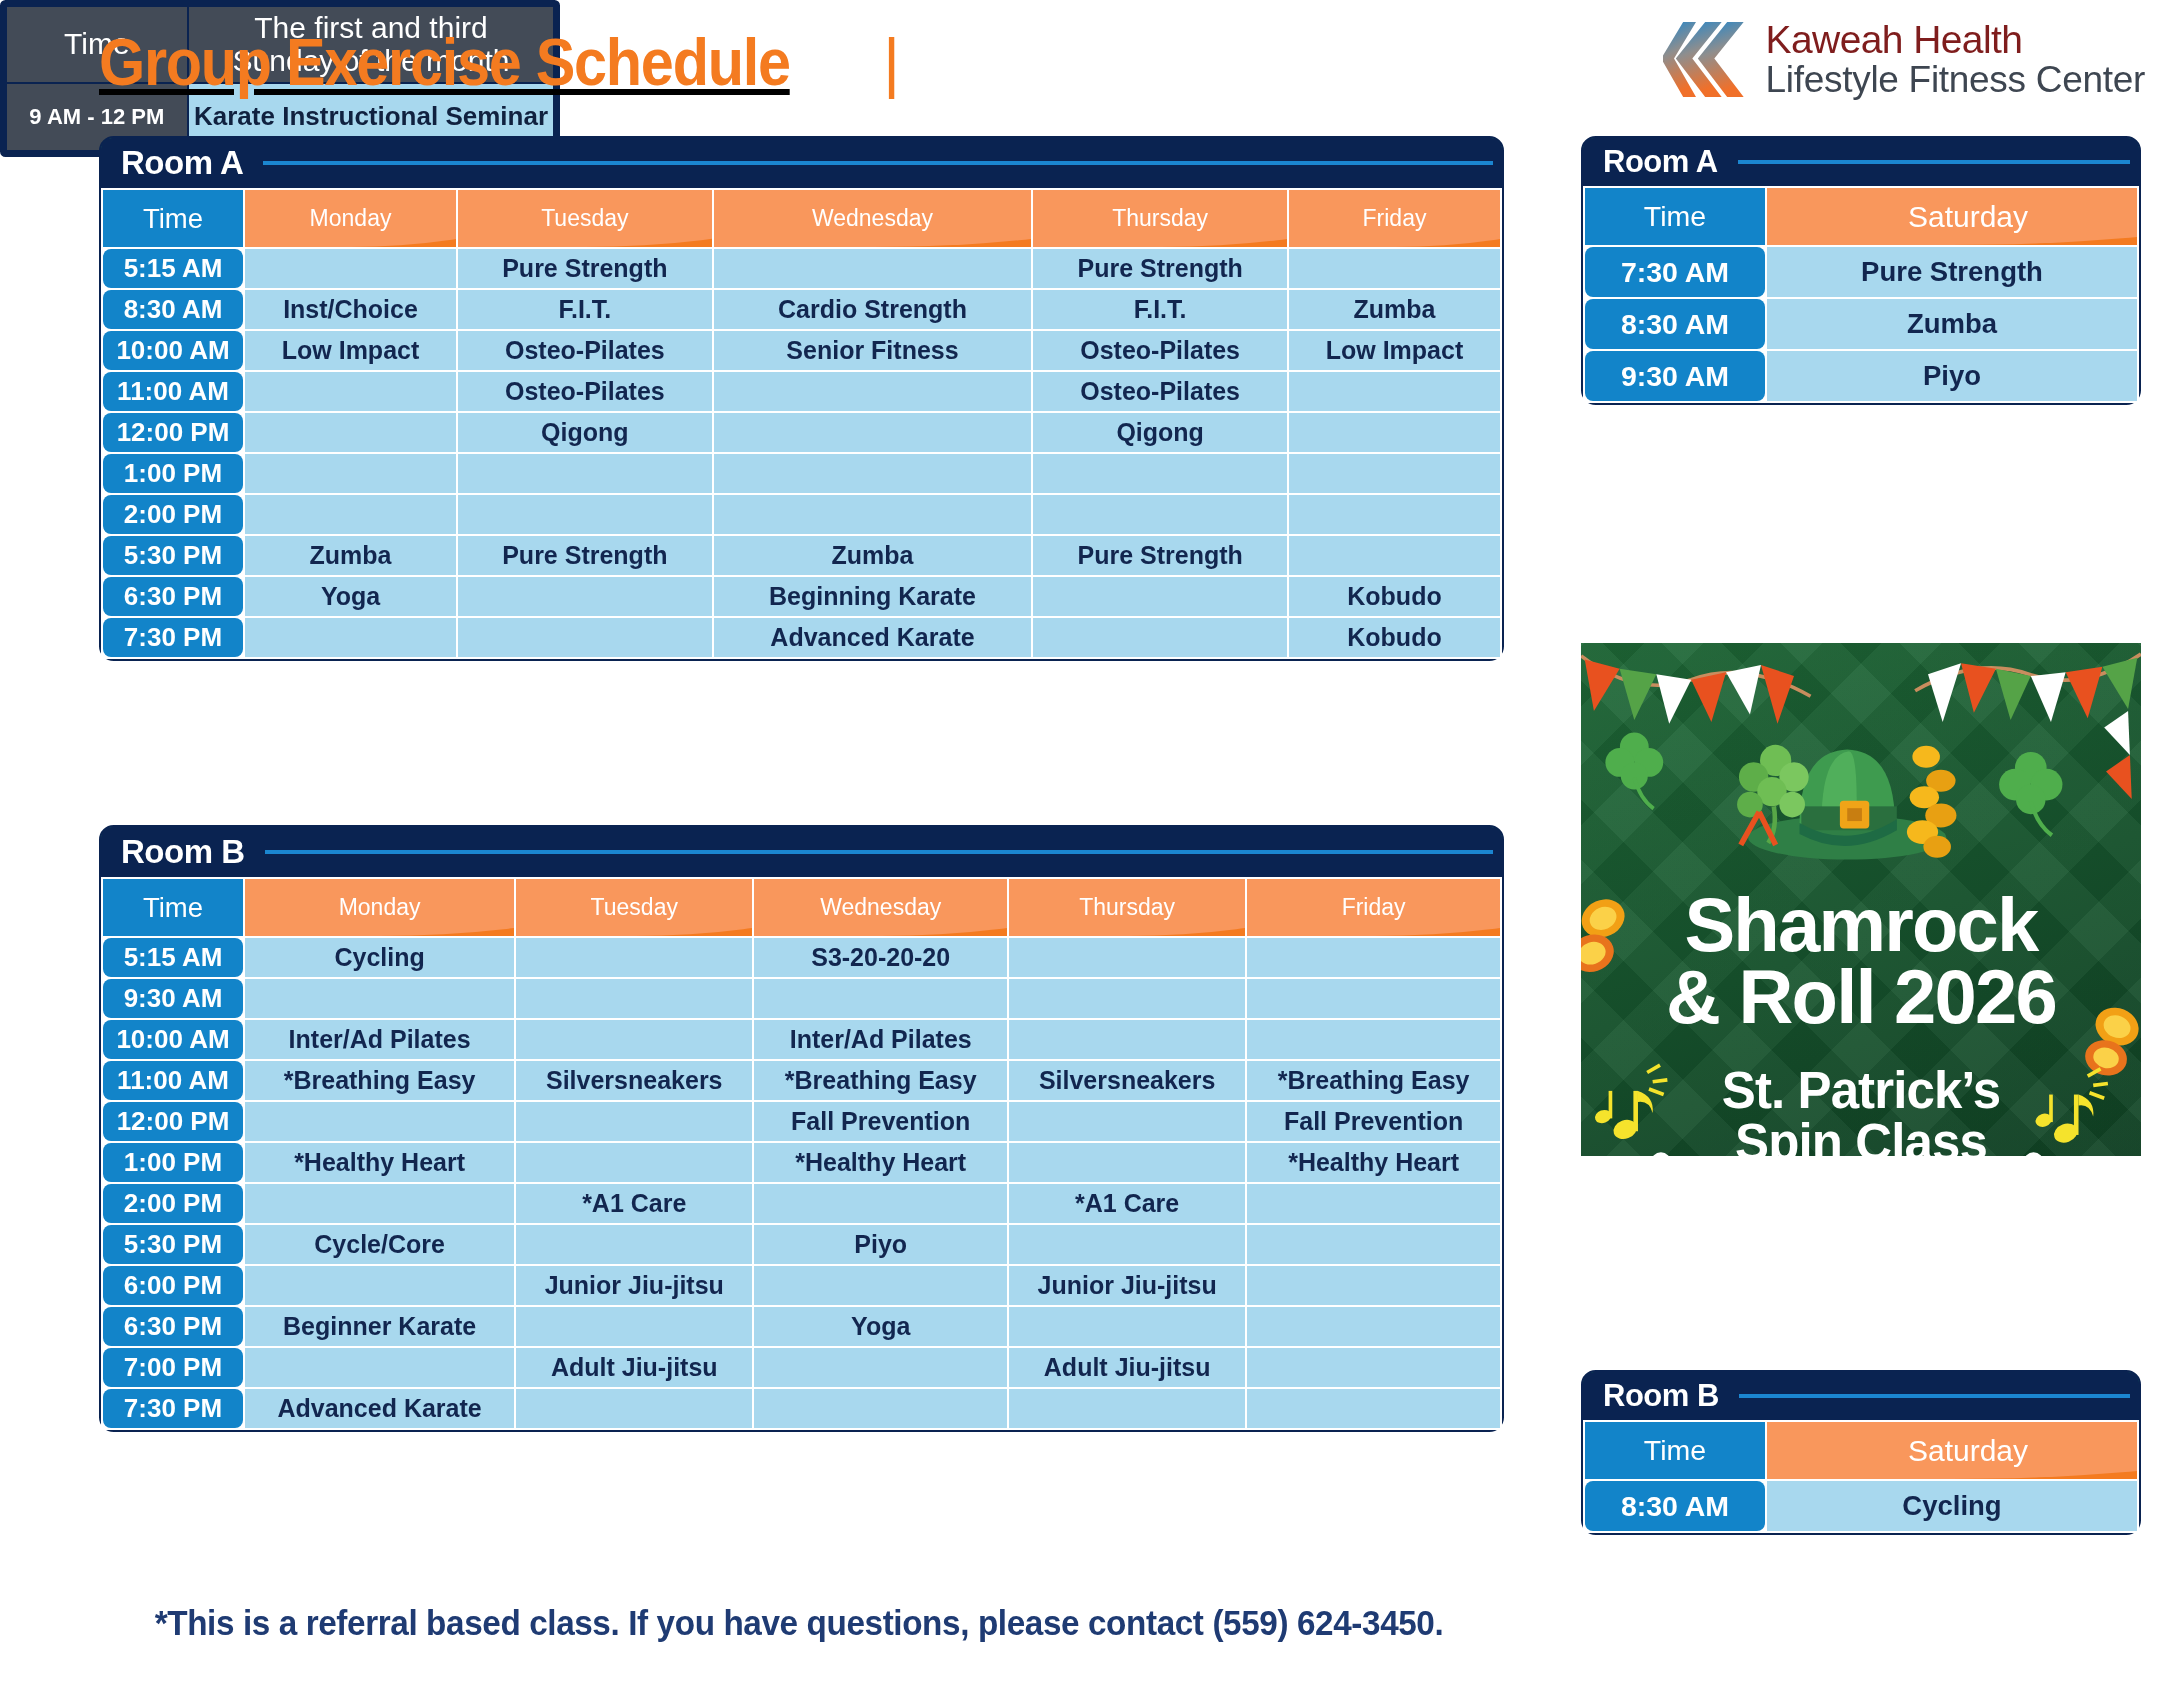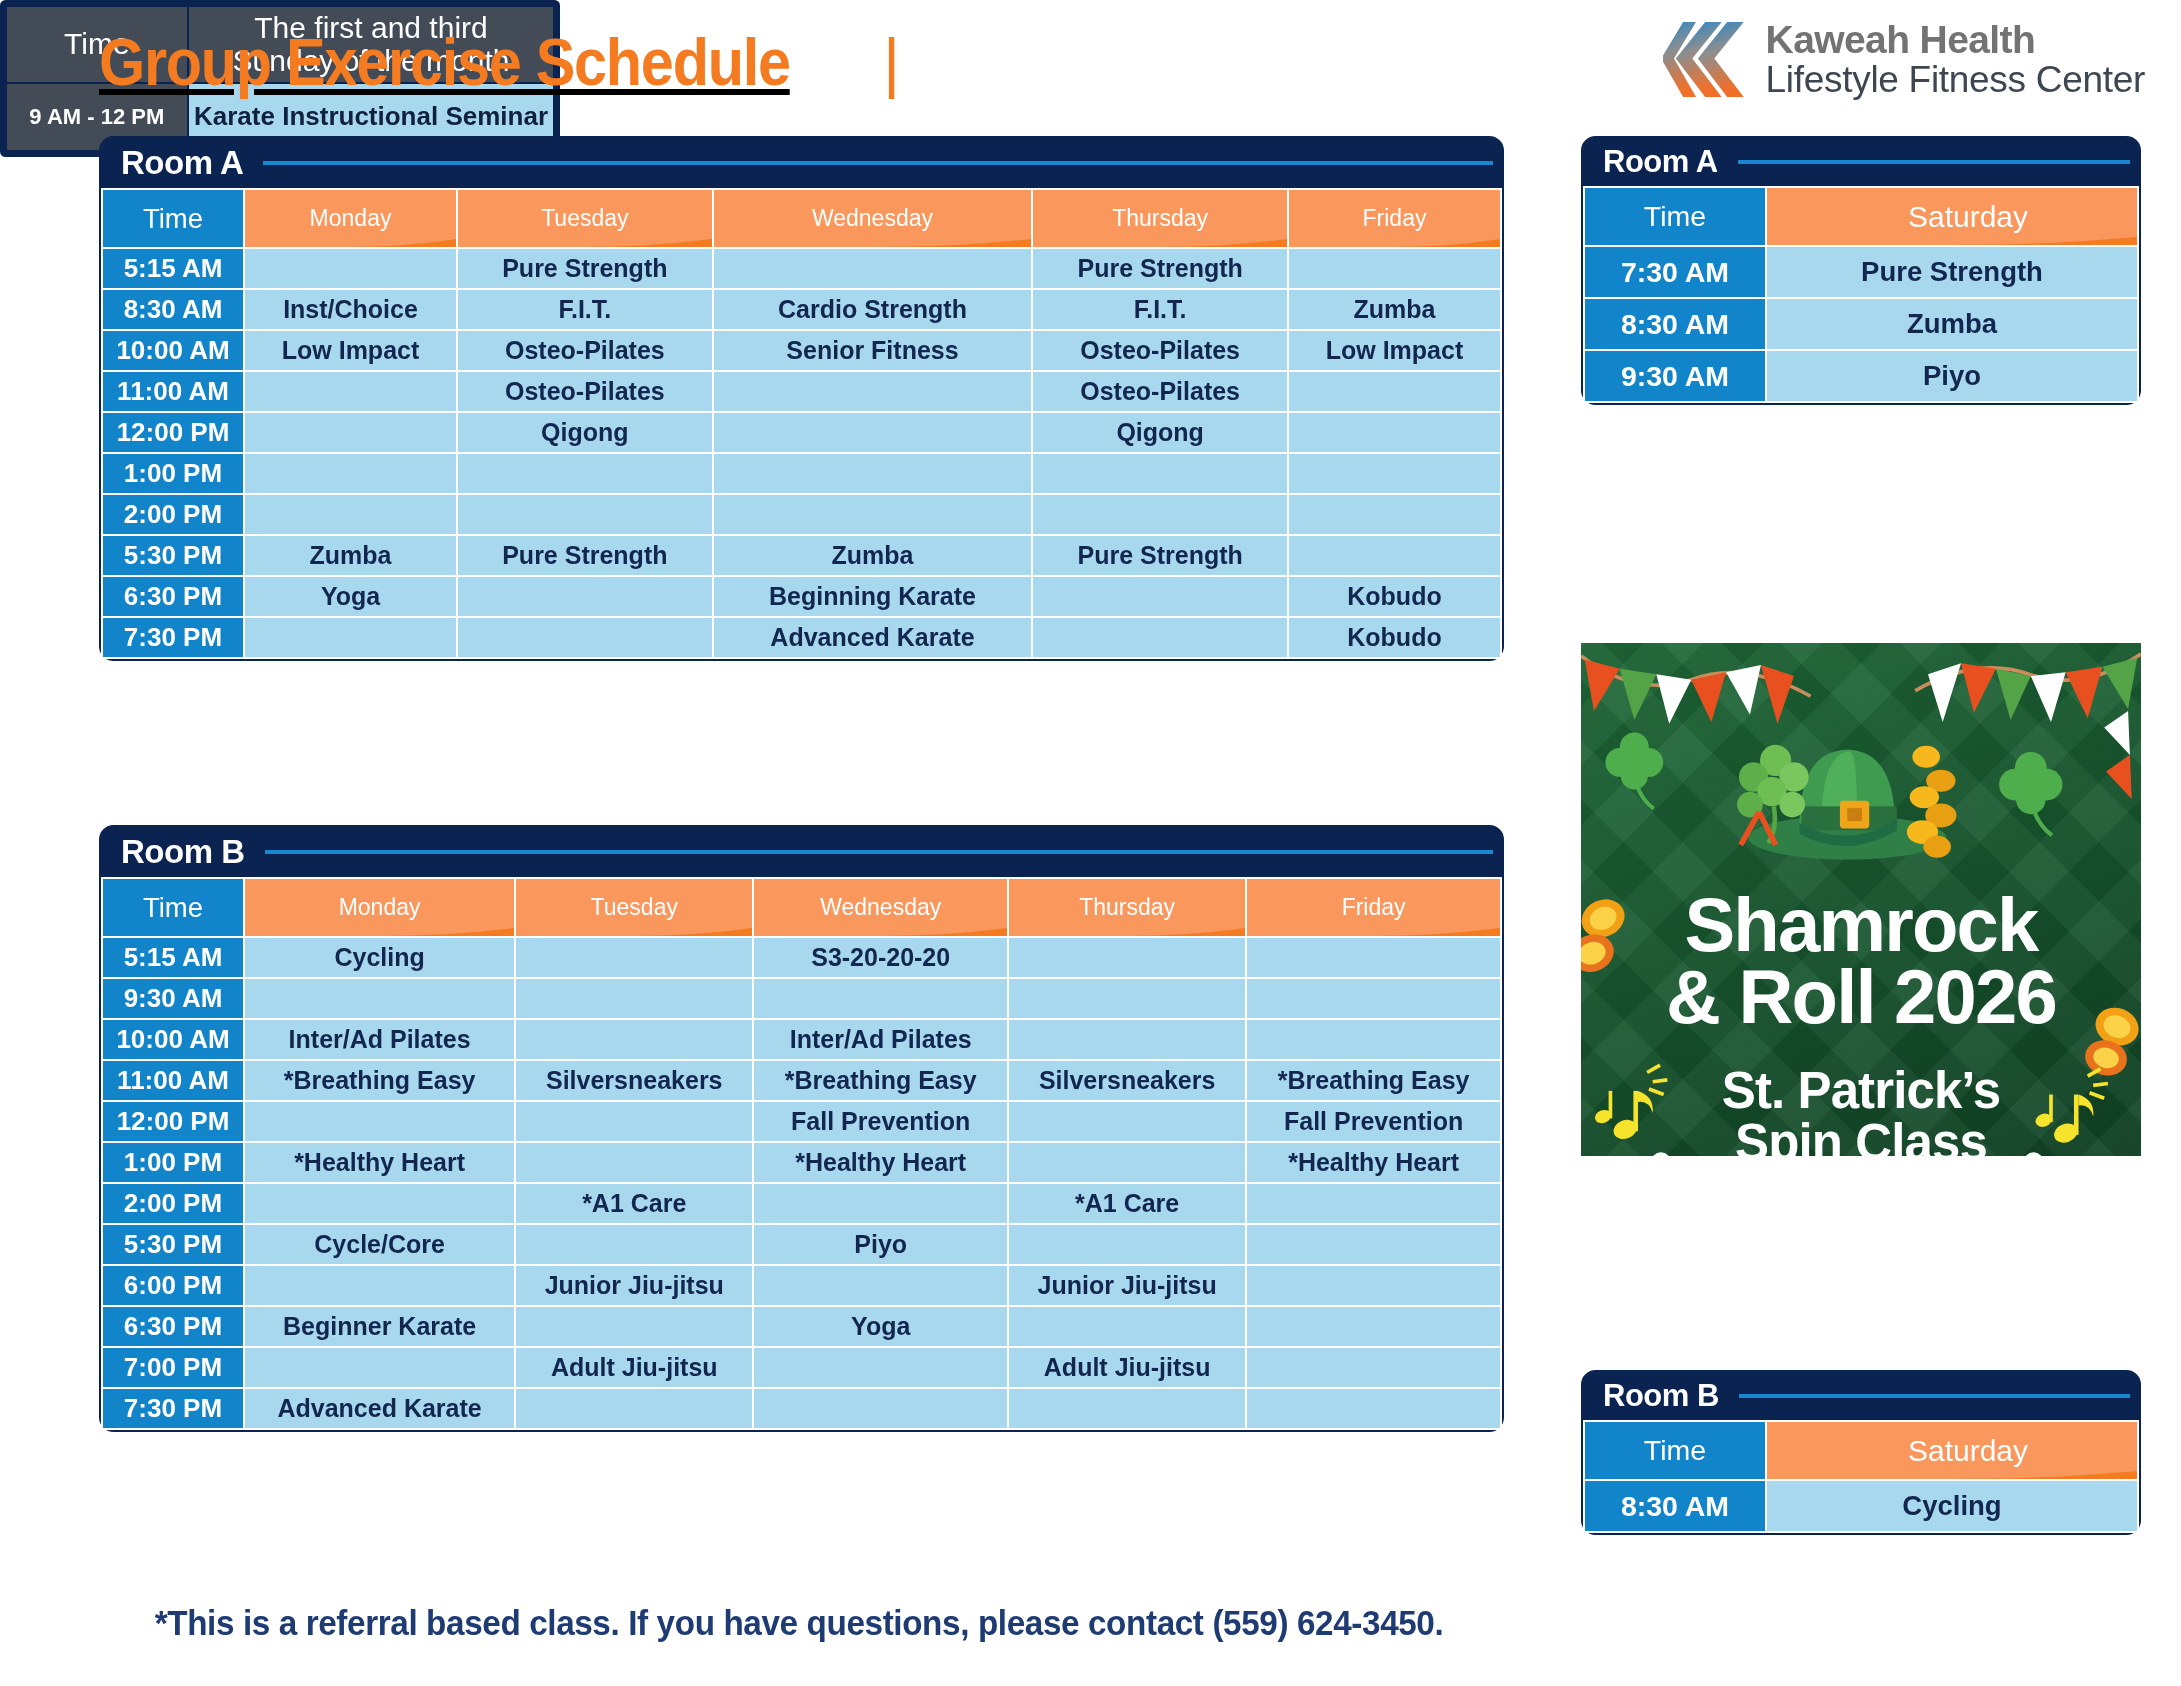--- a/index.html
+++ b/index.html
@@ -32,21 +32,21 @@
     font-size: 62px; font-weight: 700; color: #F47B20;
     letter-spacing: -0.9px;
   }
 
   .logo-wrap {
     position: absolute; right: 37px; top: 20px;
     display: flex; align-items: center; gap: 14.7px;
   }
   .logo-mark { width: 88px; height: 79px; flex: 0 0 auto; }
   .logo-text { display: flex; flex-direction: column; line-height: 1.04; }
-  .logo-l1 { font-size: 39px; font-weight: 700; color: #737373; letter-spacing: -0.6px; }
+  .logo-l1 { font-size: 39px; font-weight: 400; color: #7f1d1d; letter-spacing: -0.6px; }
   .logo-l2 { font-size: 37px; font-weight: 400; color: #3E4651; letter-spacing: -0.3px; }
 
   
   .panel {
     position: absolute;
     background: #22c55e;
     border: 2.8px solid #0A2351;
     border-radius: 14.7px 14.7px 14.7px 14.7px;
   }
   .room-bar {
@@ -89,21 +89,21 @@
     background: #F9975C;
     border-radius: 0 0 60% 0;
     pointer-events: none;
   }
   .th-day .lbl { position: relative; z-index: 2; }
 
   .td-time {
     background: #1284C9; color: #ffffff;
     font-size: 26px; font-weight: 700;
     text-align: center; vertical-align: middle;
-    height: 39px; white-space: nowrap;
+    height: 39px; white-space: nowrap; border-radius: 8px;
   }
   .td-cell {
     background: #A8D8EE; color: #12264F;
     font-size: 25px; font-weight: 700;
     text-align: center; vertical-align: middle;
     height: 39px; white-space: nowrap;
   }
 
   
   #panelRoomA { left: 99px; top: 136px; width: 1405px; }

